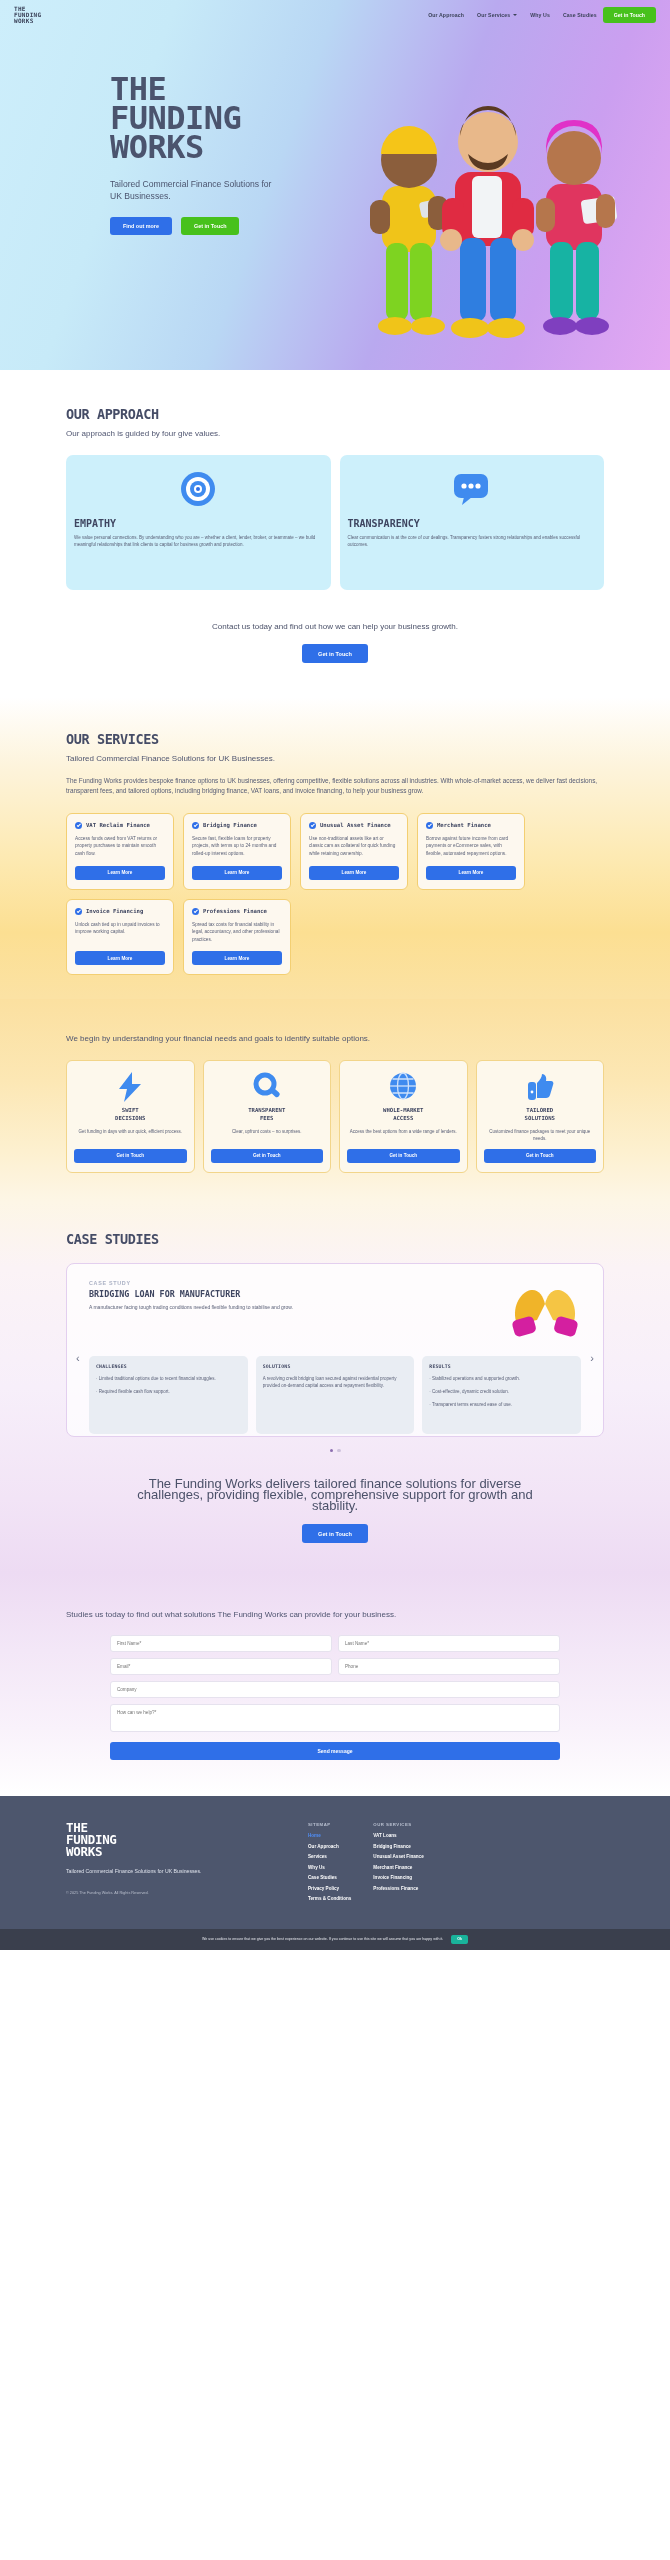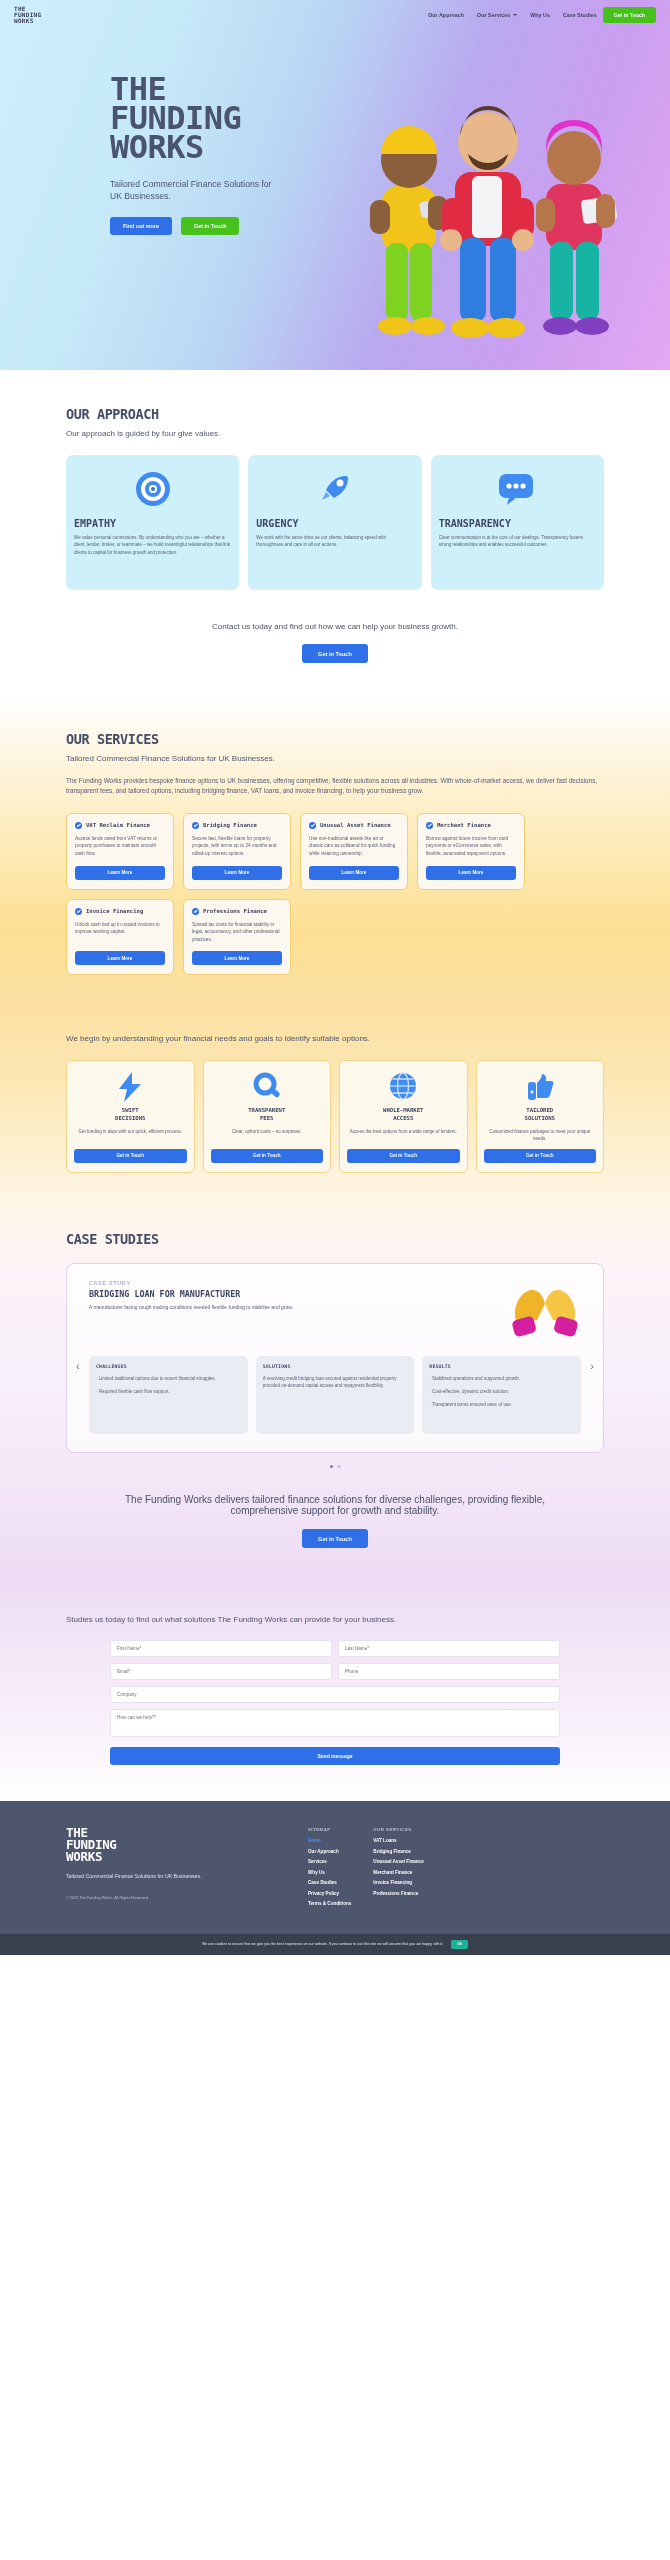--- a/index.html
+++ b/index.html
@@ -99,35 +99,35 @@
   .wcards { display:flex; gap:8px; margin-top:17px; }
   .wcard { flex:1; background:#fdf8ec; border:0.7px solid #f2d58a; border-radius:6px; padding:9px 7px 9px 7px; text-align:center; display:flex; flex-direction:column; align-items:center;}
   .wico { height:34px; display:flex; align-items:center; justify-content:center;}
   .wcard-h { font-family:"DejaVu Sans Mono",monospace; font-weight:bold; font-size:5.6px; color:#3e4560; line-height:7.6px; margin-top:3px;}
   .wcard-p { font-size:4.5px; line-height:7.2px; color:#5a6077; margin-top:5px; flex:1;}
   .wbtn { background:#2f6fe8;color:#fff;font-size:4.6px;font-weight:700;padding:4.5px 0;border-radius:3px;width:100%;text-align:center;margin-top:7px;cursor:pointer;}
 
   
   .cases { background: linear-gradient(180deg,#fdf6e6 0%,#fbf3f6 18%,#f7effa 50%,#f2e4f6 80%,#eddbf3 100%); padding-top:30px; padding-bottom:30px;}
   .case-wrap { position:relative; margin-top:16px; }
-  .case-card { background:rgba(255,255,255,.72); border:0.7px solid #e3cfef; border-radius:8px; padding:16px 22px 18px 22px;}
+  .case-card { background:rgba(255,255,255,.72); border:0.7px solid #e3cfef; border-radius:8px; padding:16px 22px 2px 22px;}
   .case-kicker { font-size:5.4px; font-weight:700; letter-spacing:.7px; color:#aab0c4;}
   .case-title { font-family:"DejaVu Sans Mono",monospace; font-weight:bold; font-size:8.4px; color:#3e4560; margin-top:3px;}
   .case-desc { font-size:5px; line-height:7.8px; color:#5a6077; margin-top:5px; max-width:215px;}
   .case-cols { display:flex; gap:8px; margin-top:14px;}
   .ccol { flex:1; background:#e9edf3; border-radius:5px; padding:8px 7px; min-height:78px;}
   .ccol-h { font-family:"DejaVu Sans Mono",monospace; font-weight:bold; font-size:4.8px; color:#3e4560; letter-spacing:.2px;}
   .ccol-li { font-size:4.5px; line-height:7.2px; color:#5a6077; margin-top:6px;}
   .arrow { position:absolute; top:50%; transform:translateY(-50%); font-size:11px; color:#6b7189; cursor:pointer; }
   .arr-l { left:10px; } .arr-r { right:10px; }
   .dots { display:flex; gap:4px; justify-content:center; margin-top:12px;}
   .dot { width:3.5px;height:3.5px;border-radius:50%;background:#cfc4dd; cursor:pointer;}
   .dot.on { background:#8d6fb0; }
 
-  .case-foot { text-align:center; font-size:10px; line-height:11px; color:#4b5169; margin-top:26px; padding:0 56px;}
+  .case-foot { text-align:center; font-size:13px; line-height:11px; color:#4b5169; margin-top:26px; padding:0 56px;}
 
   
   .contact { background: linear-gradient(180deg,#eddbf3 0%,#f3e7f7 35%,#f9f2fb 70%,#fff 100%); padding-top:30px; padding-bottom:36px;}
   .form { margin-top:16px; padding:0 44px; }
   .frow { display:flex; gap:6px; margin-bottom:6px;}
   .fin { flex:1; background:#fff; border:0.7px solid #e6e2ee; border-radius:3px; font-size:4.6px; color:#a3a8bb; padding:5px 6px; font-family:"Liberation Sans",sans-serif;}
   .fta { width:100%; background:#fff; border:0.7px solid #e6e2ee; border-radius:3px; font-size:4.6px; color:#a3a8bb; padding:5px 6px; height:28px; resize:none; font-family:"Liberation Sans",sans-serif;}
   .send { background:#2f6fe8;color:#fff;font-size:5px;font-weight:700;text-align:center;padding:6px 0;border-radius:3px;margin-top:6px;cursor:pointer;}
 
   
@@ -245,31 +245,20 @@
               <circle cx="19" cy="19" r="8" fill="#3f8bef"></circle>
               <circle cx="19" cy="19" r="4" fill="#fff"></circle>
               <circle cx="19" cy="19" r="2" fill="#2f6fe8"></circle>
             </svg>
         </div>
         <div class="acard-h">EMPATHY</div>
         <div class="acard-p">We value personal connections. By understanding who you are – whether a client, lender, broker, or teammate – we build meaningful relationships that link clients to capital for business growth and protection.</div>
       </div>
       <div class="acard">
         <div class="acard-ico">
-          <svg width="38" height="38" viewBox="0 0 38 38">
-              <path d="M30 6c-9 0-16 6-20 14l8 8c8-4 14-11 14-20 0-1-1-2-2-2z" fill="#3f8bef"></path>
-              <circle cx="24" cy="13" r="3.5" fill="#fff"></circle>
-              <path d="M10 22l-4 8 8-4z" fill="#6aa8f5"></path>
-            </svg>
-        </div>
-        <div class="acard-h">URGENCY</div>
-        <div class="acard-p">We work with the same drive as our clients, balancing speed with thoroughness and care in all our actions.</div>
-      </div>
-      <div class="acard">
-        <div class="acard-ico">
           <svg width="40" height="36" viewBox="0 0 40 36">
               <rect x="2" y="3" width="34" height="24" rx="7" fill="#3f8bef"></rect>
               <path d="M12 26l-2 8 10-8z" fill="#3f8bef"></path>
               <circle cx="12" cy="15" r="2.6" fill="#fff"></circle>
               <circle cx="19" cy="15" r="2.6" fill="#fff"></circle>
               <circle cx="26" cy="15" r="2.6" fill="#fff"></circle>
             </svg>
         </div>
         <div class="acard-h">TRANSPARENCY</div>
         <div class="acard-p">Clear communication is at the core of our dealings. Transparency fosters strong relationships and enables successful outcomes.</div>

